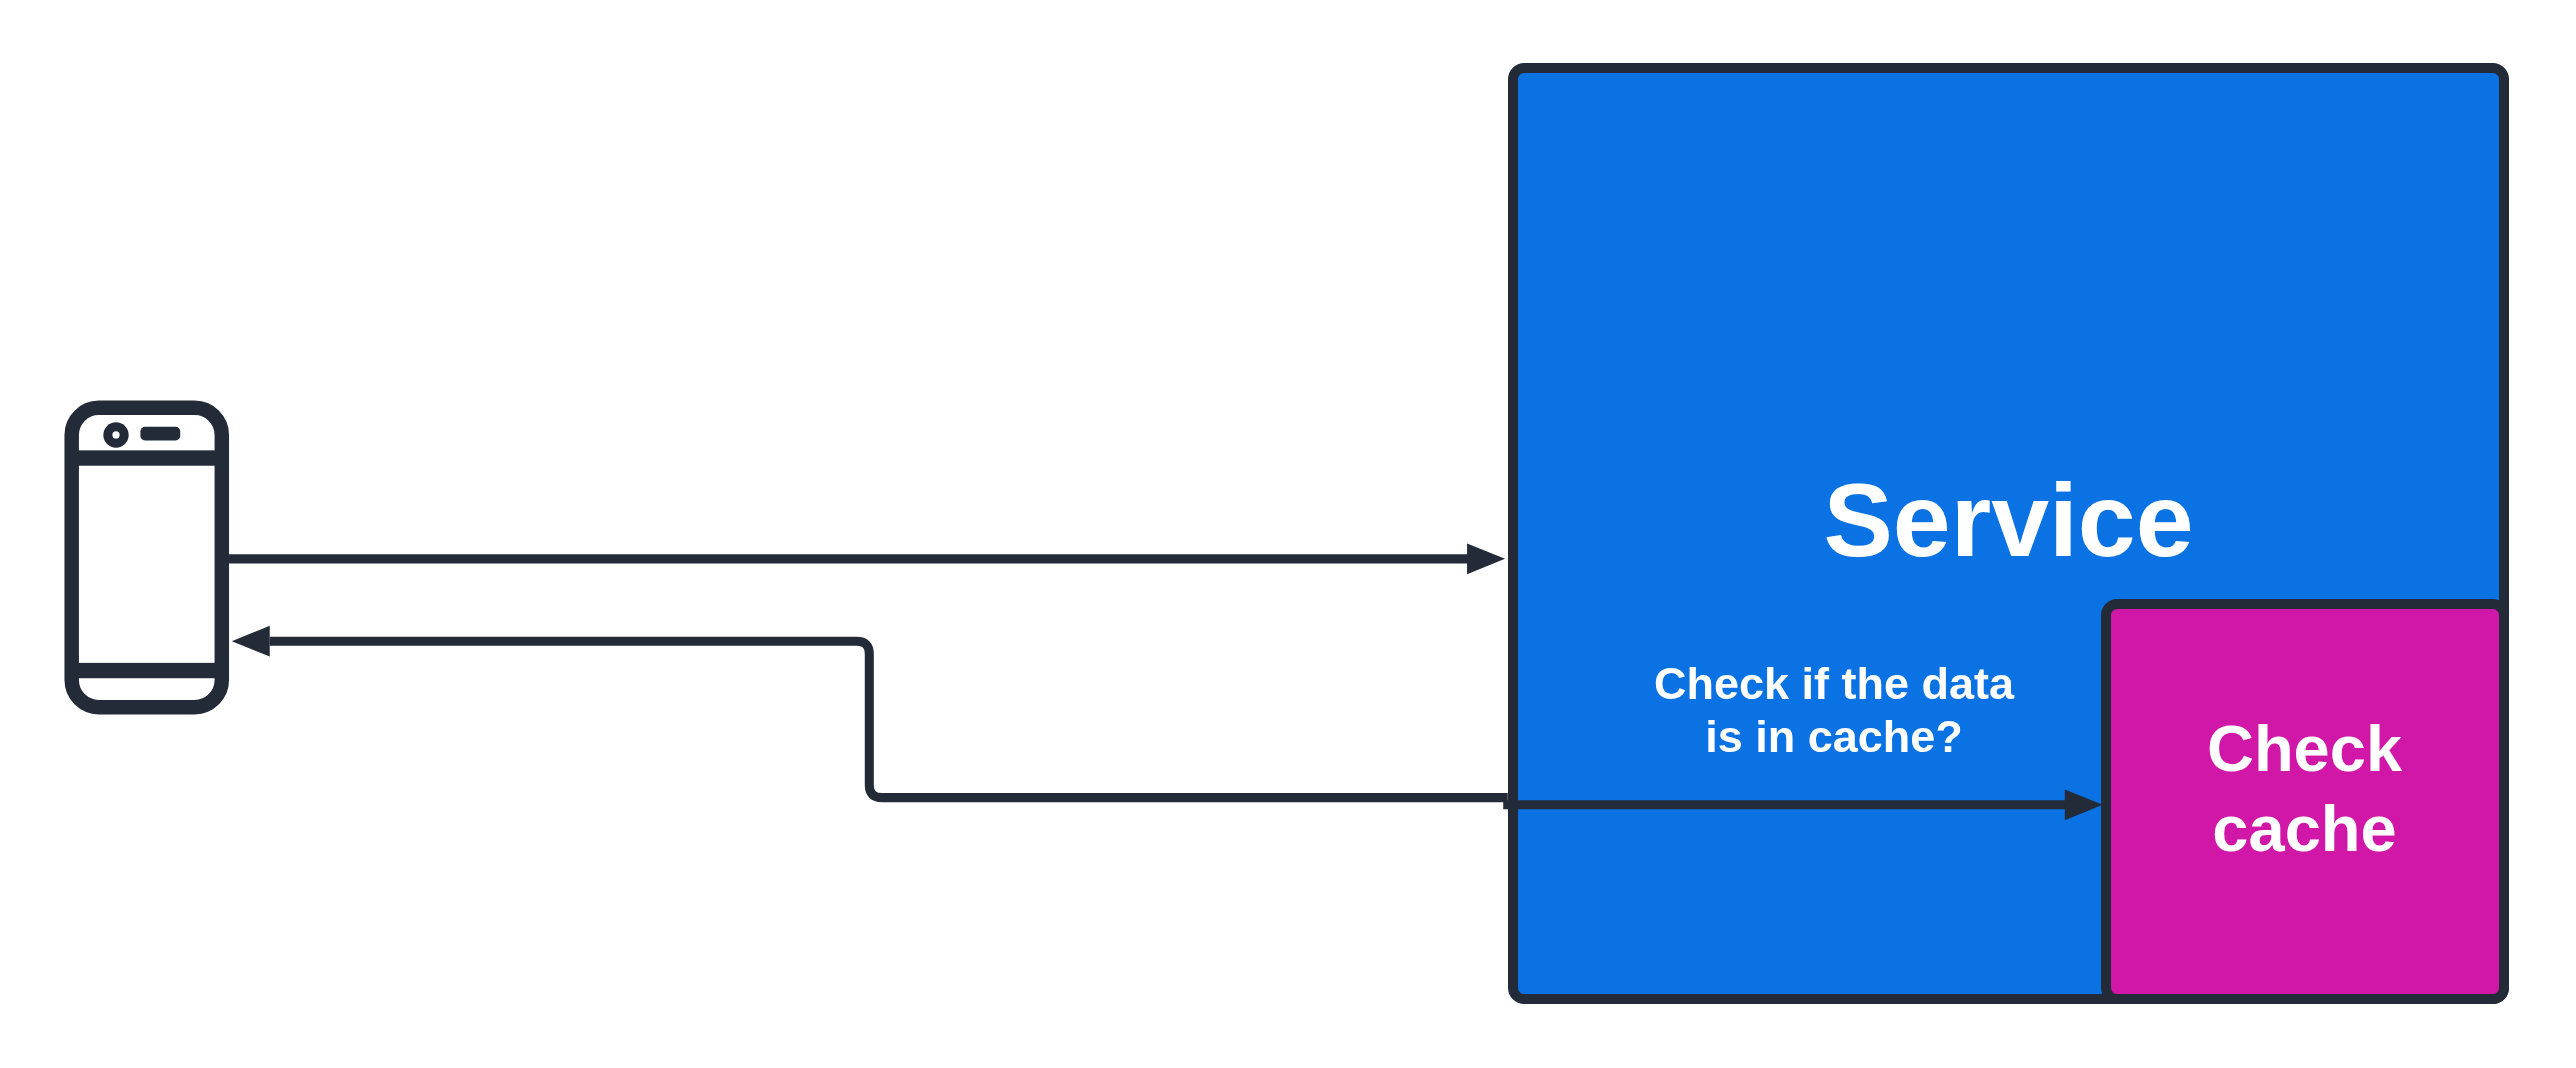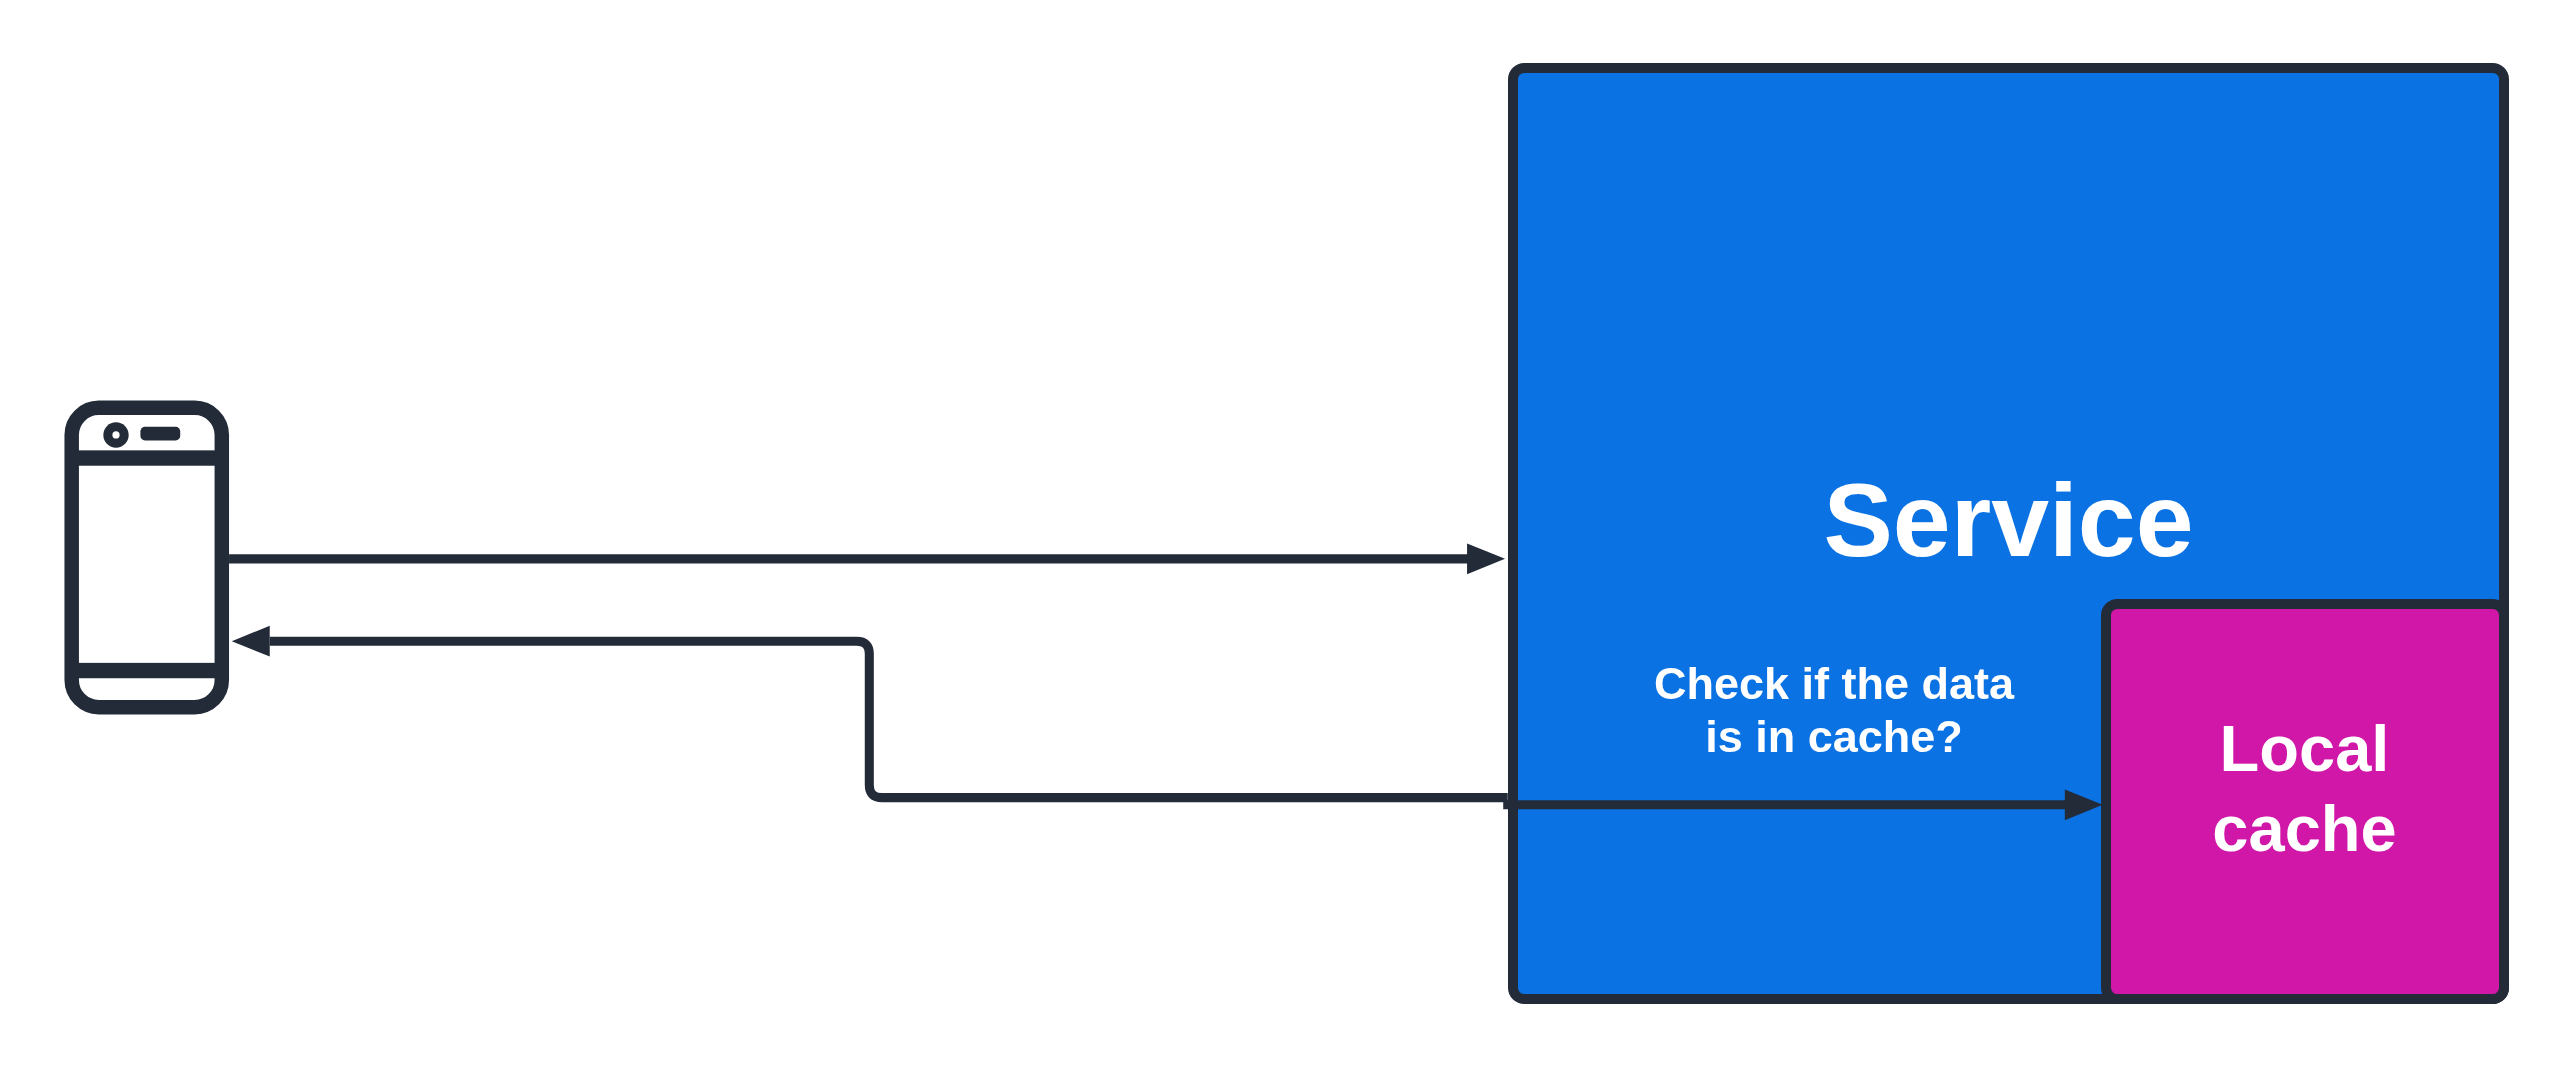--- a/index.html
+++ b/index.html
@@ -75,21 +75,21 @@
 
   <div class="node cache-node"></div>
 
   <div class="label note-label">
     <span>Check if the data</span><br>
     <span>is in cache?</span>
   </div>
 
   <div class="label service-label">Service</div>
 
-  <div class="label cache-label">Local cache</div>
+  <div class="label cache-label">Check cache</div>
 
   <svg class="overlay" width="2576" height="1068" viewBox="0 0 2848 1181">
 
     <g>
       <rect class="phone-body" x="79" y="451" width="166" height="331" rx="30"></rect>
       <rect class="phone-detail" x="83" y="498" width="160" height="17"></rect>
       <rect class="phone-detail" x="83" y="733" width="160" height="17"></rect>
       <circle class="phone-detail" cx="128" cy="481" r="14"></circle>
       <circle class="phone-dot" cx="128" cy="481" r="4"></circle>
       <rect class="phone-detail" x="155" y="472" width="44" height="15" rx="5"></rect>

